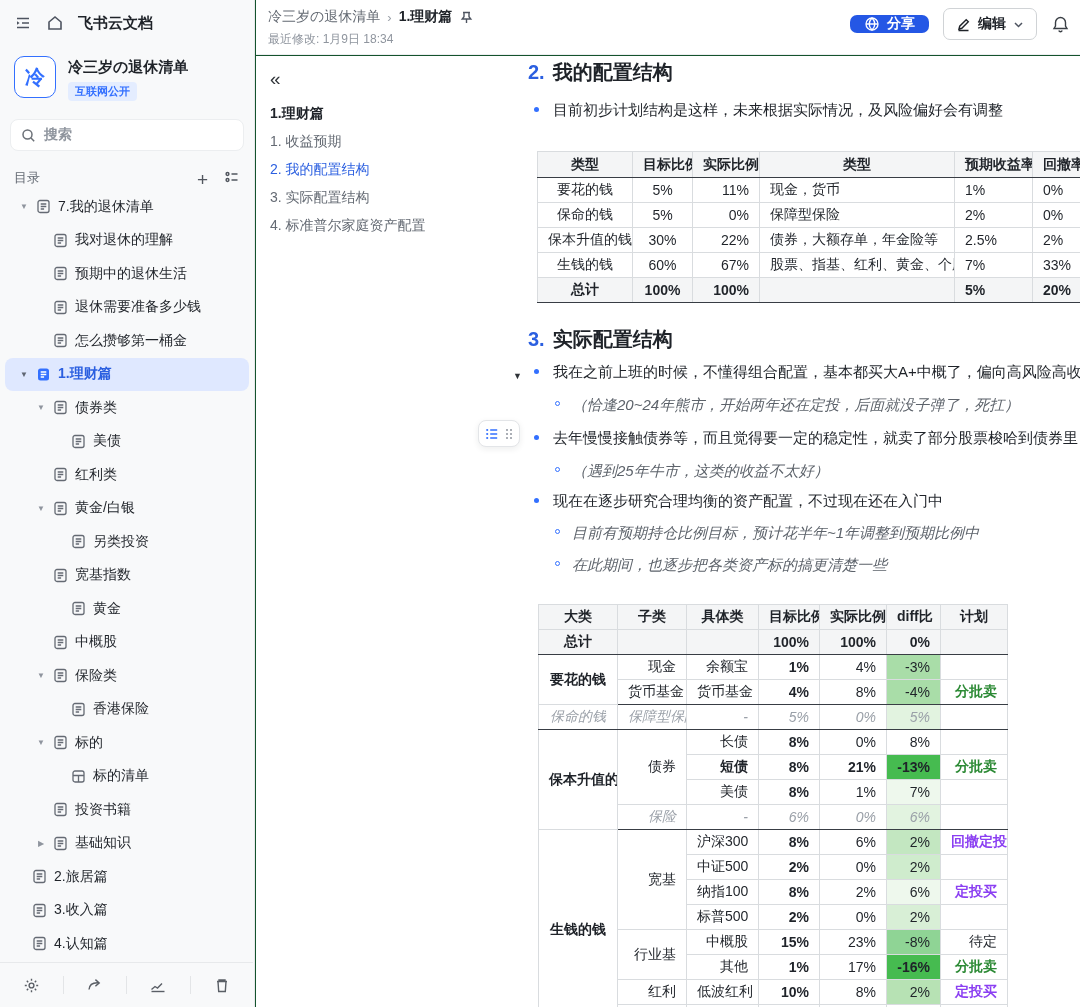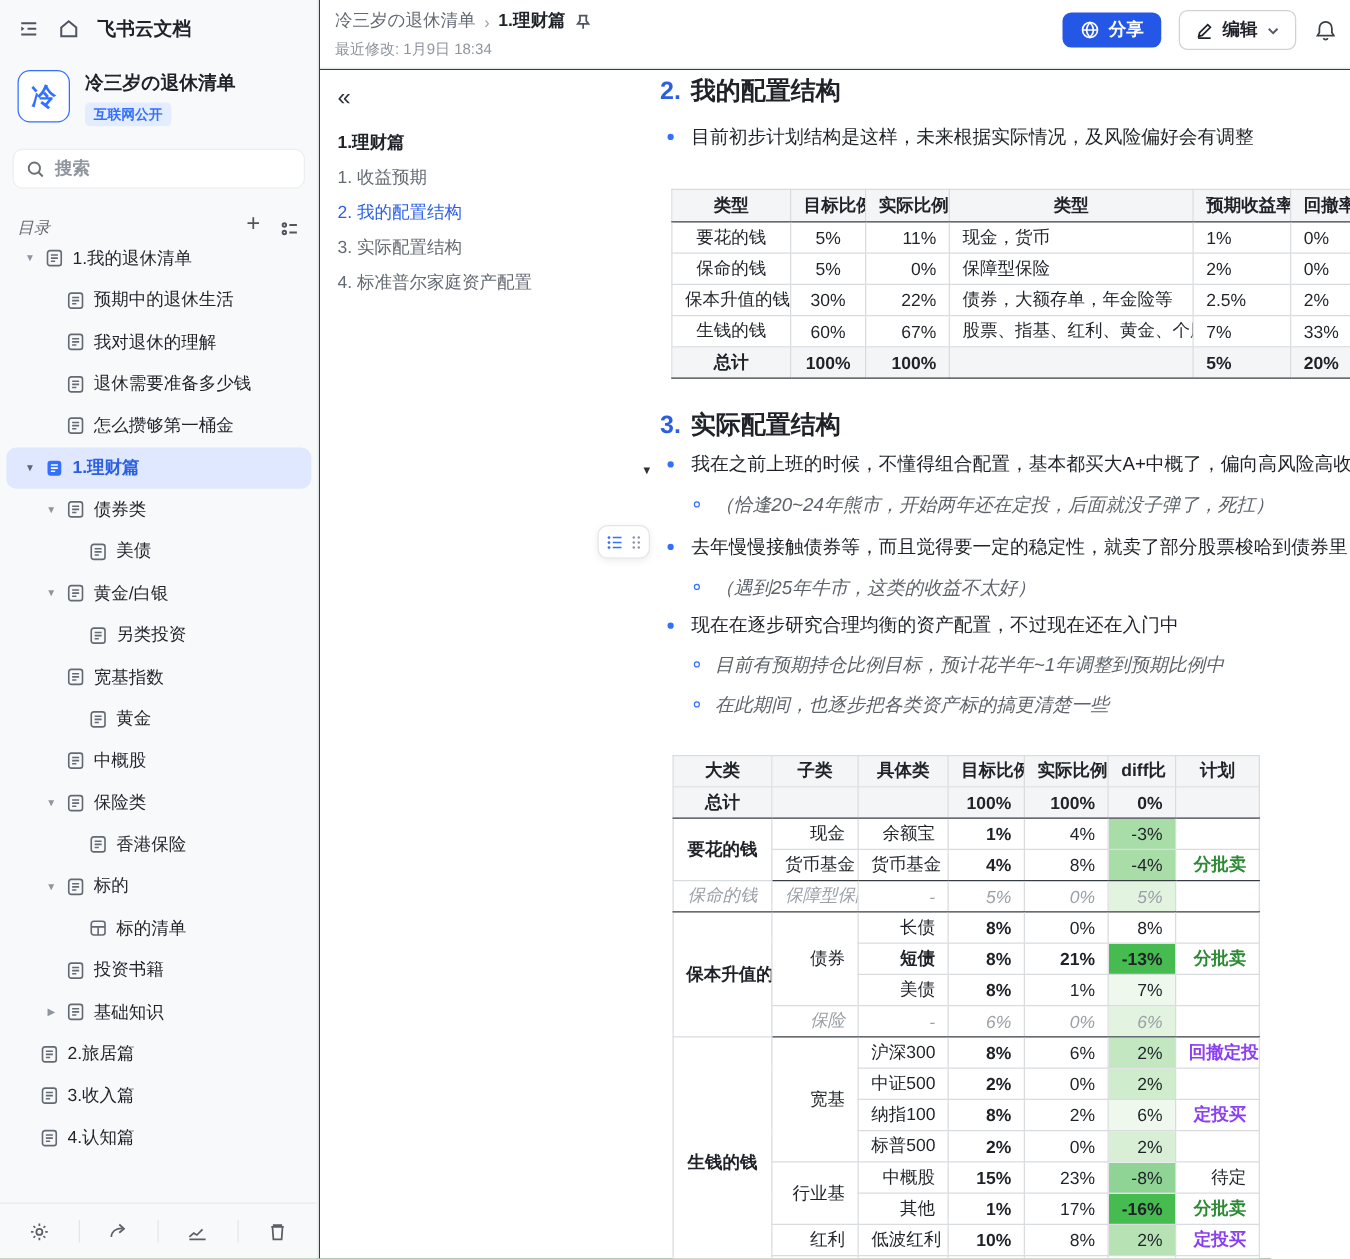--- a/index.html
+++ b/index.html
@@ -10,21 +10,21 @@
   
   .sidebar { position:absolute; left:0; top:0; width:255px; height:1007px; background:#f8f9fa; border-right:1px solid #e7e9eb; overflow:hidden; }
   .sb-top { display:flex; align-items:center; height:46px; padding:0 14px; gap:14px; }
   .sb-top .appname { font-weight:bold; font-size:15px; }
   .icon { display:inline-flex; align-items:center; justify-content:center; color:#4e5460; flex:0 0 auto; }
   .sb-doc { display:flex; padding:10px 14px 12px; gap:12px; align-items:flex-start; }
   .doc-avatar { width:42px; height:42px; border:1.5px solid #3370ff; border-radius:10px; display:flex; align-items:center; justify-content:center; color:#3370ff; font-size:20px; font-weight:bold; background:#fff; }
   .sb-doc-title { font-size:15px; font-weight:bold; line-height:20px; padding-top:1px; }
   .badge { display:inline-block; margin-top:5px; background:#e4edff; color:#3370ff; font-size:11px; font-weight:bold; padding:2px 7px; border-radius:4px; }
   .sb-search { margin:6px 10px 0; height:32px; background:#fff; border:1px solid #eceef0; border-radius:8px; display:flex; align-items:center; padding:0 10px; gap:8px; color:#8f959e; font-size:14px;font-weight:bold; }
-  .sb-dir { display:flex; align-items:flex-end; margin:18px 14px 4px; color:#646a73; font-size:13px;font-style:italic; }
+  .sb-dir { display:flex; align-items:flex-start; margin:18px 14px 4px; color:#646a73; font-size:13px; }
   .sb-dir .sp { flex:1; }
   .sb-dir .plus { font-size:19px; color:#51565e; margin-right:16px; font-weight:400; }
   .tree { position:absolute; top:190px; left:0; right:0; bottom:45px; overflow:hidden; }
   .trow { display:flex; align-items:center; height:33.5px; margin:0 5px; border-radius:8px; gap:7px; font-size:14px; color:#1f2329; }
   .trow .arr { width:10px; font-size:8px; color:#8f959e; text-align:center; flex:0 0 auto; }
   .trow.l0 { padding-left:14px; }
   .trow.l1 { padding-left:31px; }
   .trow.l2 { padding-left:66px; }
   .trow.sel { background:#dfe8ff; }
   .trow.sel .tlabel { color:#2b5fe0; font-weight:bold; }
@@ -35,21 +35,21 @@
 
   
   .main { position:absolute; left:256px; top:0; width:824px; height:1007px; }
   .topbar { position:absolute; left:0; top:0; right:0; height:55px; border-bottom:1px solid #eceef0; background:#fff; }
   .crumb { position:absolute; left:12px; top:8px; display:flex; align-items:center; gap:7px; font-size:14px; }
   .crumb .c1 { color:#646a73; }
   .crumb .csep { color:#9aa0a8; font-size:13px; }
   .crumb .c2 { color:#1f2329; font-weight:bold; }
   .modified { position:absolute; left:12px; top:31px; font-size:12px; color:#8f959e; }
   .tb-actions { position:absolute; right:10px; top:8px; display:flex; align-items:center; gap:14px; }
-  .btn-share { display:flex; align-items:center; gap:7px; background:#2457e5; color:#fff; font-size:14px; font-weight:bold; border:none; border-radius:7px; height:28px; padding:0 14px; }
+  .btn-share { display:flex; align-items:center; gap:7px; background:#2457e5; color:#fff; font-size:14px; font-weight:bold; border:none; border-radius:7px; height:18px; padding:0 14px; }
   .btn-edit { display:flex; align-items:center; gap:7px; background:#fff; color:#1f2329; font-size:14px; font-weight:bold; border:1px solid #d0d3d6; border-radius:7px; height:32px; padding:0 12px; }
 
   
   .content { position:absolute; left:0; top:56px; right:0; bottom:0; overflow:hidden; background:#fff; }
   .toc { position:absolute; left:14px; top:12px; width:230px; }
   .toc .collapse { font-size:19px; color:#2f3338; letter-spacing:-2px; }
   .toc-item { margin-top:13px; font-size:14px; color:#646a73; white-space:nowrap; overflow:hidden; line-height:15px; }
   .toc-item.root { color:#1f2329; font-weight:bold; }
   .toc-item.active { color:#2b5fe0; }
 
@@ -135,39 +135,39 @@
 
     <div class="tree">
       <div class="trow l0">
           <span class="arr">▼</span>
           <span class="icon">
             <svg width="15" height="15" viewBox="0 0 15 15" fill="none" stroke="#646a73" stroke-width="1.3">
               <rect x="2" y="1.5" width="11" height="12" rx="2"></rect>
               <path d="M4.7 5h5.6M4.7 7.5h5.6M4.7 10h3.4"></path>
             </svg>
           </span>
-          <span class="tlabel">1.我的退休清单</span>
+          <span class="tlabel">7.我的退休清单</span>
         </div>
       <div class="trow l1" style="padding-left:48px">
           <span class="icon">
             <svg width="15" height="15" viewBox="0 0 15 15" fill="none" stroke="#646a73" stroke-width="1.3">
               <rect x="2" y="1.5" width="11" height="12" rx="2"></rect>
               <path d="M4.7 5h5.6M4.7 7.5h5.6M4.7 10h3.4"></path>
             </svg>
           </span>
+          <span class="tlabel">我对退休的理解</span>
+        </div>
+      <div class="trow l1" style="padding-left:48px">
+          <span class="icon">
+            <svg width="15" height="15" viewBox="0 0 15 15" fill="none" stroke="#646a73" stroke-width="1.3">
+              <rect x="2" y="1.5" width="11" height="12" rx="2"></rect>
+              <path d="M4.7 5h5.6M4.7 7.5h5.6M4.7 10h3.4"></path>
+            </svg>
+          </span>
           <span class="tlabel">预期中的退休生活</span>
-        </div>
-      <div class="trow l1" style="padding-left:48px">
-          <span class="icon">
-            <svg width="15" height="15" viewBox="0 0 15 15" fill="none" stroke="#646a73" stroke-width="1.3">
-              <rect x="2" y="1.5" width="11" height="12" rx="2"></rect>
-              <path d="M4.7 5h5.6M4.7 7.5h5.6M4.7 10h3.4"></path>
-            </svg>
-          </span>
-          <span class="tlabel">我对退休的理解</span>
         </div>
       <div class="trow l1" style="padding-left:48px">
           <span class="icon">
             <svg width="15" height="15" viewBox="0 0 15 15" fill="none" stroke="#646a73" stroke-width="1.3">
               <rect x="2" y="1.5" width="11" height="12" rx="2"></rect>
               <path d="M4.7 5h5.6M4.7 7.5h5.6M4.7 10h3.4"></path>
             </svg>
           </span>
           <span class="tlabel">退休需要准备多少钱</span>
         </div>
@@ -201,20 +201,29 @@
           <span class="tlabel">债券类</span>
         </div>
       <div class="trow l2">
           <span class="icon">
             <svg width="15" height="15" viewBox="0 0 15 15" fill="none" stroke="#646a73" stroke-width="1.3">
               <rect x="2" y="1.5" width="11" height="12" rx="2"></rect>
               <path d="M4.7 5h5.6M4.7 7.5h5.6M4.7 10h3.4"></path>
             </svg>
           </span>
           <span class="tlabel">美债</span>
+        </div>
+      <div class="trow l1" style="padding-left:48px">
+          <span class="icon">
+            <svg width="15" height="15" viewBox="0 0 15 15" fill="none" stroke="#646a73" stroke-width="1.3">
+              <rect x="2" y="1.5" width="11" height="12" rx="2"></rect>
+              <path d="M4.7 5h5.6M4.7 7.5h5.6M4.7 10h3.4"></path>
+            </svg>
+          </span>
+          <span class="tlabel">红利类</span>
         </div>
       <div class="trow l1">
           <span class="arr">▼</span>
           <span class="icon">
             <svg width="15" height="15" viewBox="0 0 15 15" fill="none" stroke="#646a73" stroke-width="1.3">
               <rect x="2" y="1.5" width="11" height="12" rx="2"></rect>
               <path d="M4.7 5h5.6M4.7 7.5h5.6M4.7 10h3.4"></path>
             </svg>
           </span>
           <span class="tlabel">黄金/白银</span>

